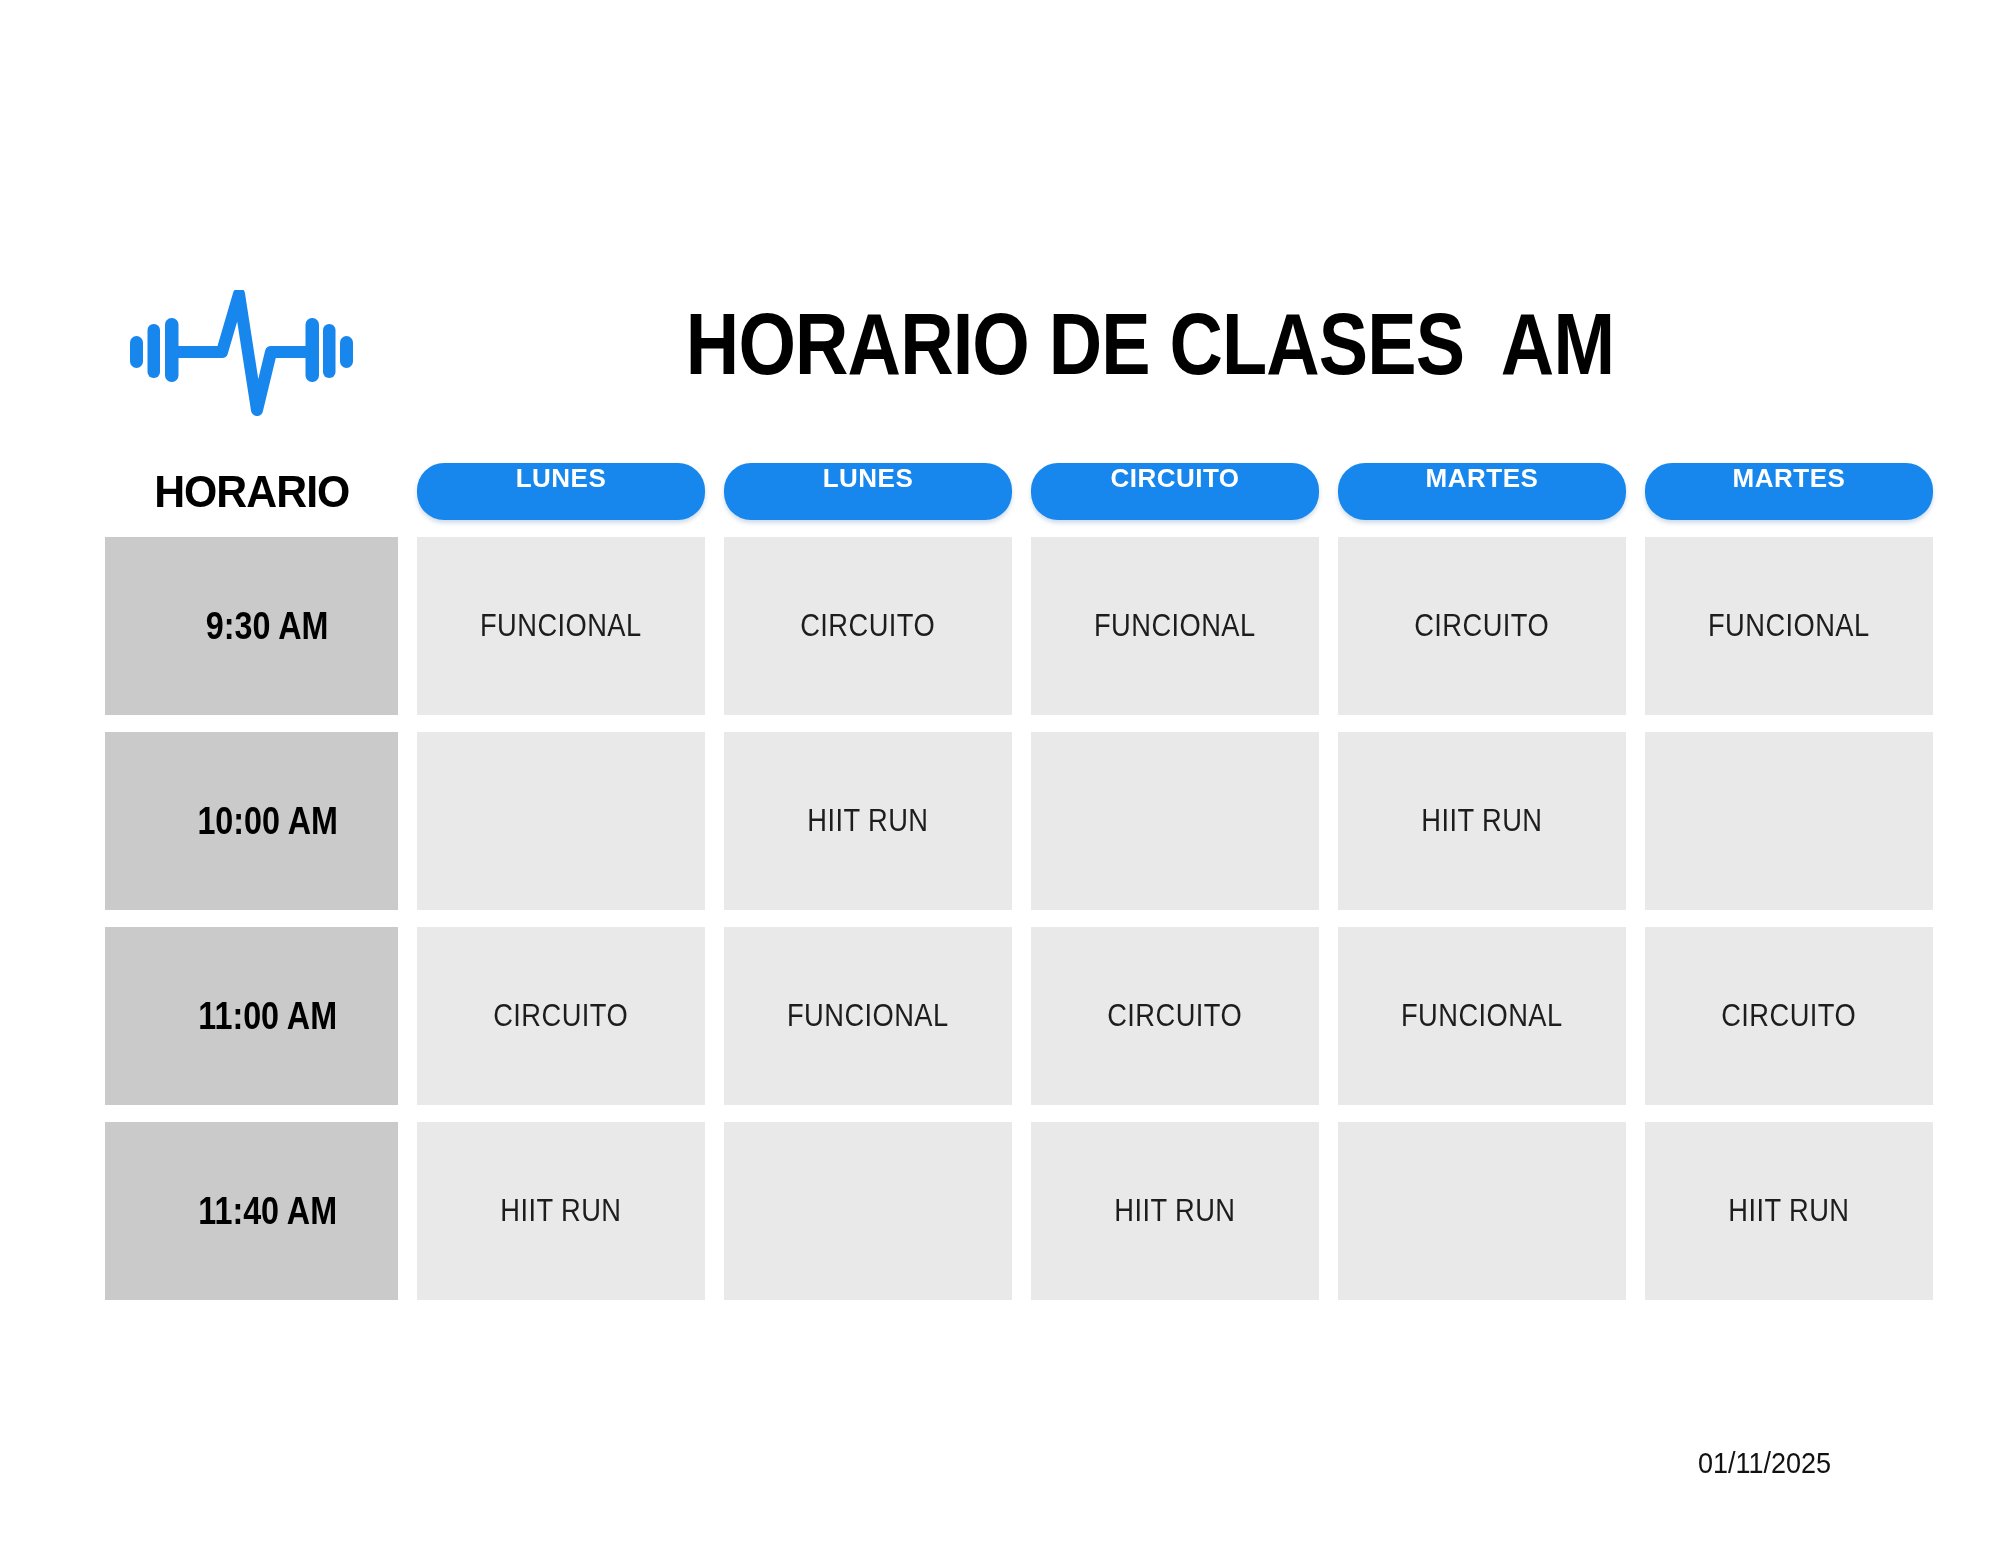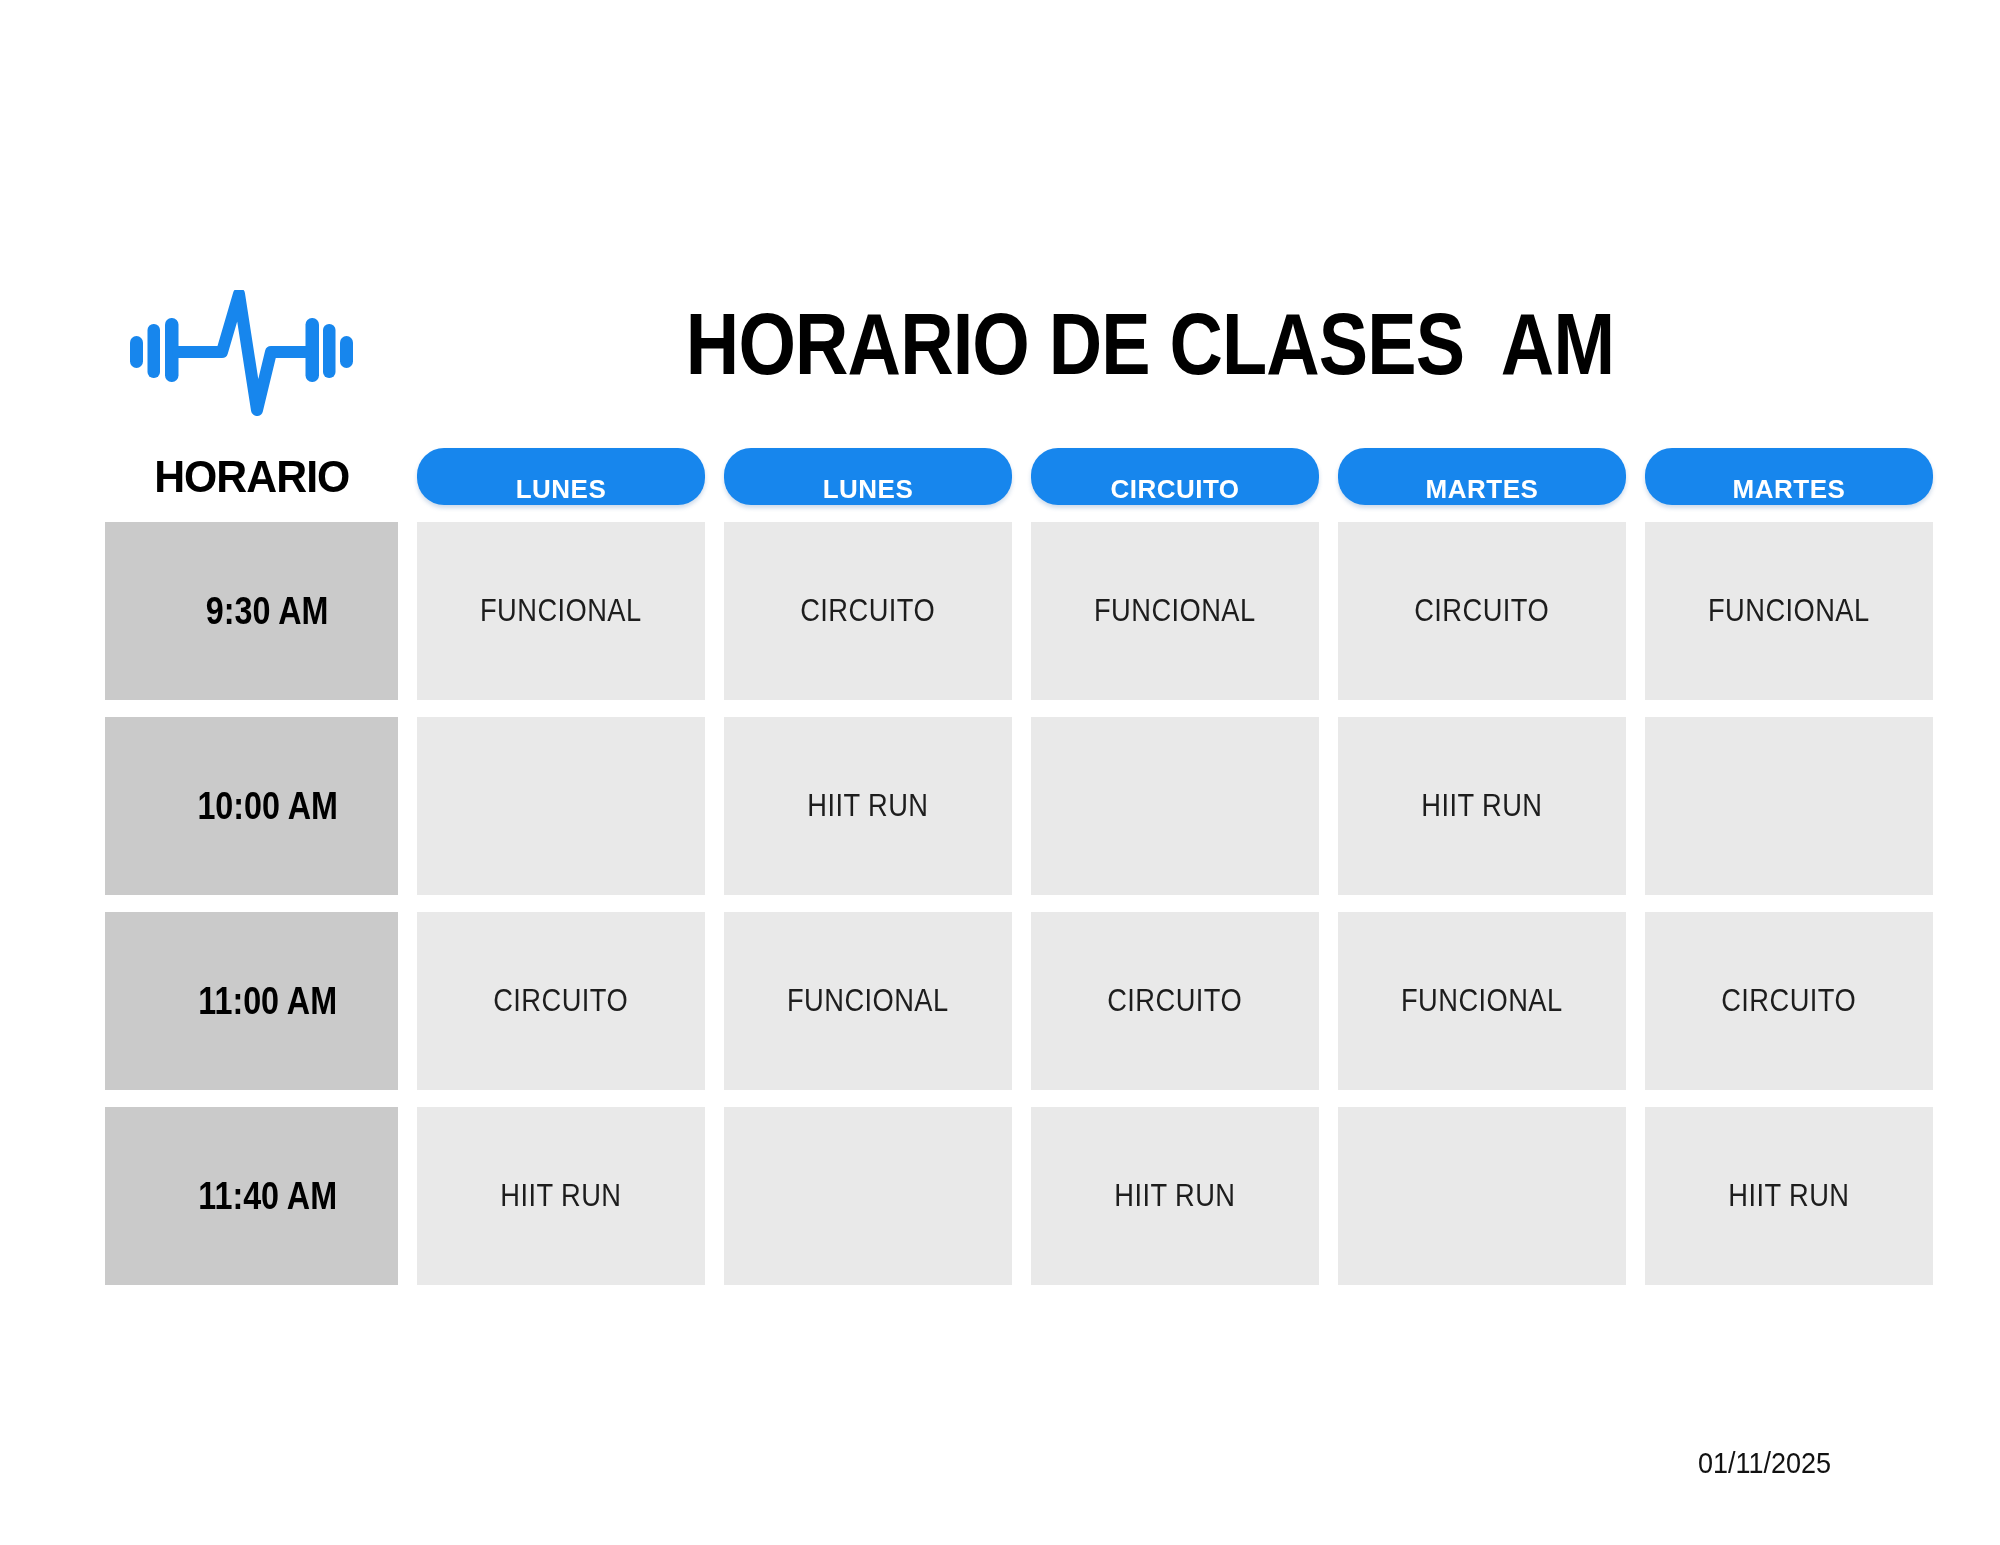--- a/index.html
+++ b/index.html
@@ -15,33 +15,33 @@
   .title {
     position:absolute; left:300px; right:0; top:300px;
     margin:0; text-align:center;
     font-size:88px; font-weight:900; letter-spacing:-1px; line-height:1;
     color:#000; white-space:pre;
     transform:scaleX(.84);
   }
 
   
   .schedule {
-    position:absolute; left:105px; top:448px;
+    position:absolute; left:105px; top:463px;
     display:grid;
     grid-template-columns:293px repeat(5, 288px);
     grid-template-rows:57px repeat(4, 178px);
     column-gap:19px; row-gap:17px;
   }
   .corner {
     display:flex; align-items:center; justify-content:center;
     font-size:45px; font-weight:800; letter-spacing:-1px; color:#000;
   }
   .pill {
     background:#1786ed; border-radius:27px; color:#ffffff;
-    display:flex; align-items:flex-end; justify-content:center;
+    display:flex; align-items:flex-start; justify-content:center;
     font-size:26px; font-weight:700; letter-spacing:.5px;
     box-shadow:0 3px 4px rgba(35,90,160,.22);
   }
   .time-cell {
     background:#cacaca; color:#000;
     display:flex; align-items:center; justify-content:center;
     font-size:38px; font-weight:800;padding-left:32px;
   }
   .class-cell {
     background:#e9e9e9; color:#1d1d1d;

